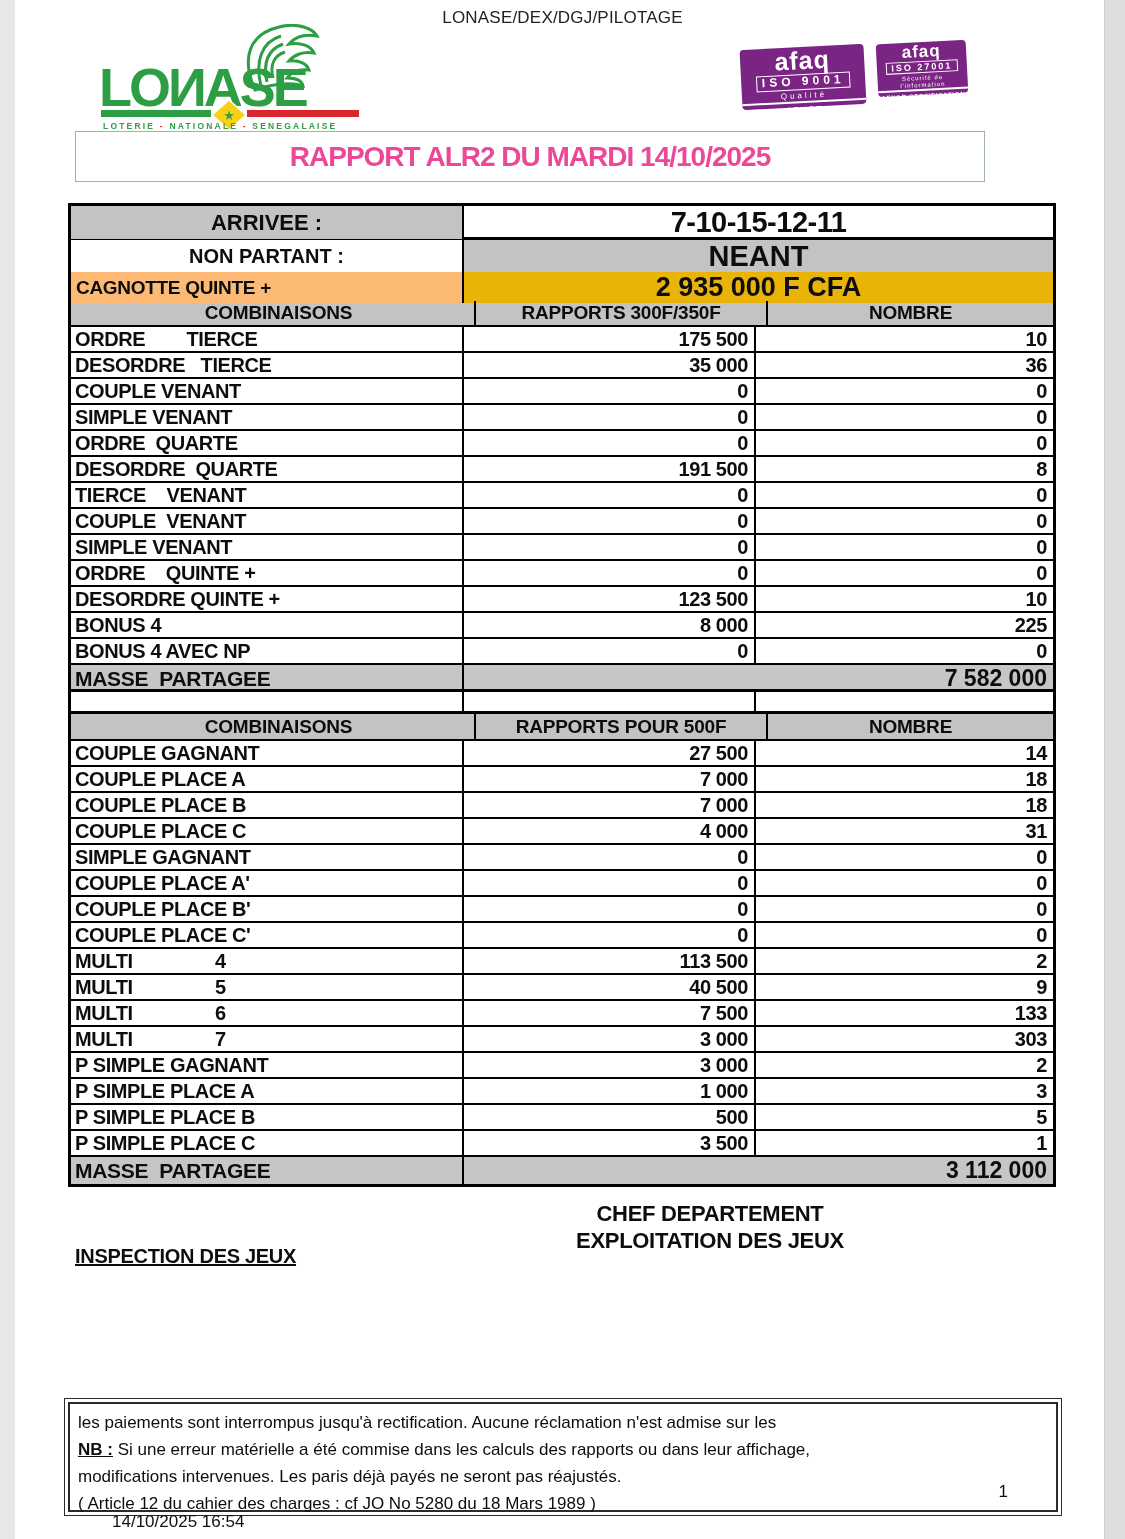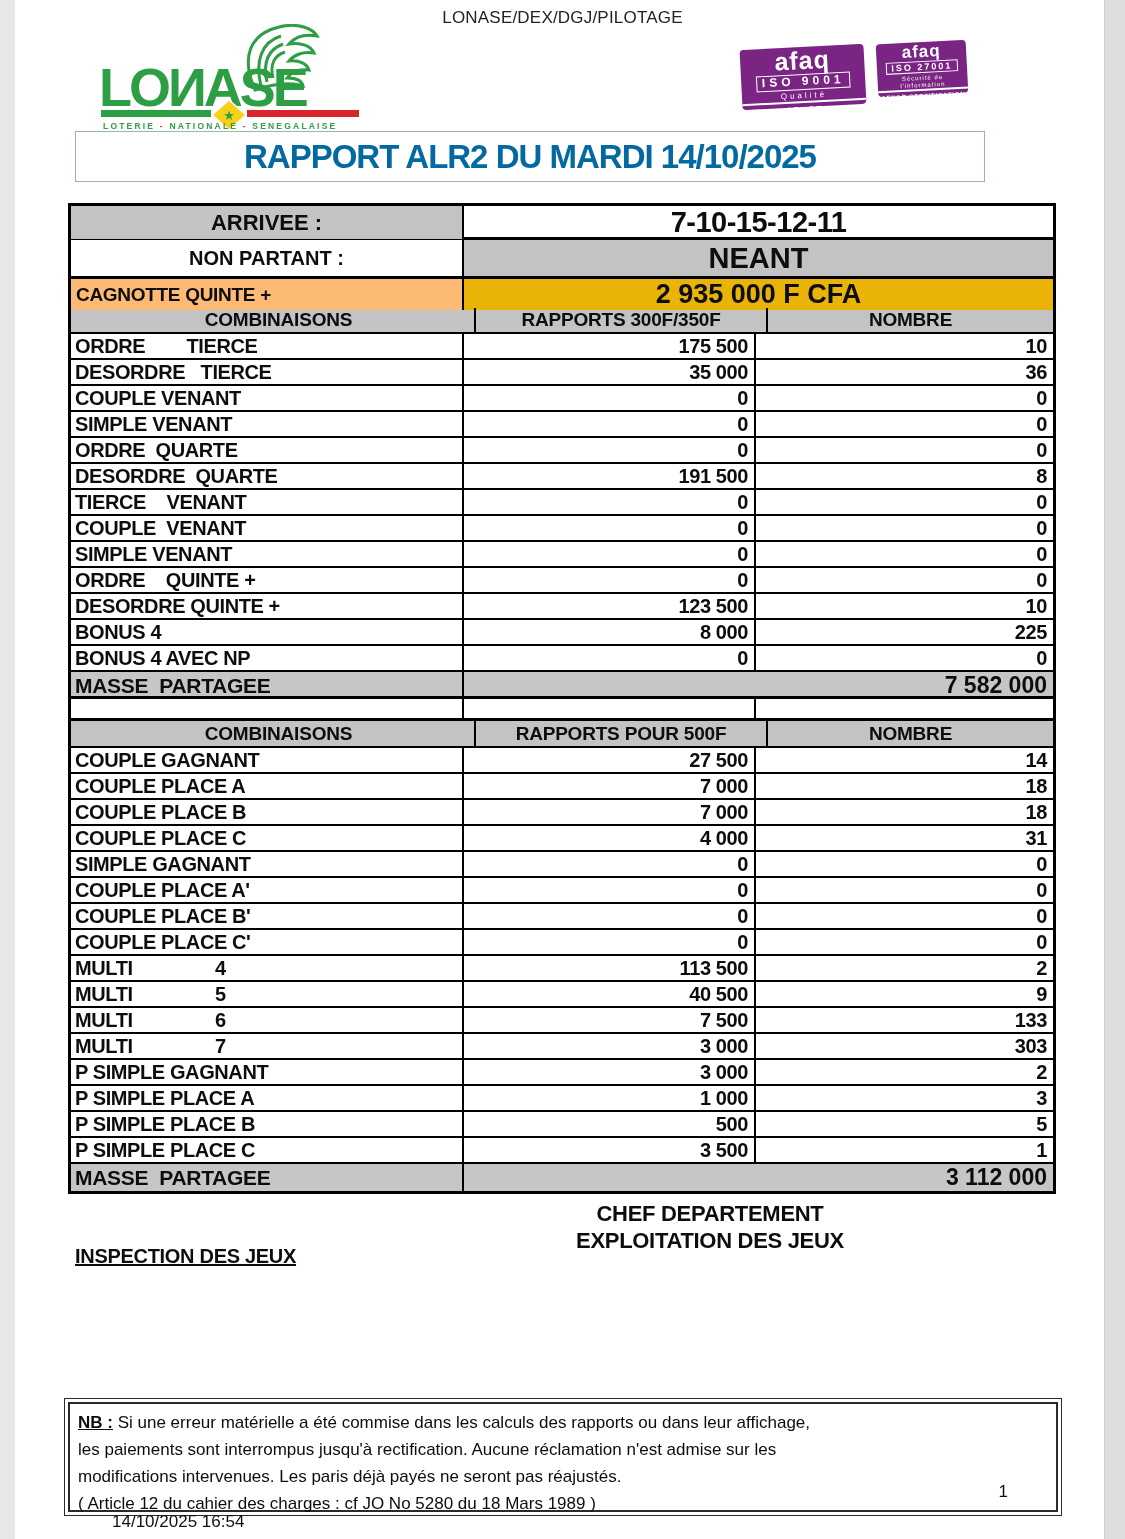--- a/index.html
+++ b/index.html
@@ -28,31 +28,31 @@
   .badge-sub { text-align:center; line-height:1.1; }
   .badge-1 .badge-sub { font-size:8px; letter-spacing:3px; margin-top:2px; }
   .badge-2 .badge-sub { font-size:6px; letter-spacing:1px; margin-top:2px; width:70px; }
   .badge-foot { border-top:2px solid #fff; width:100%; text-align:center; font-weight:bold; margin-top:auto; }
   .badge-1 .badge-foot { font-size:9px; letter-spacing:1.2px; padding:2px 0 3px; }
   .badge-2 .badge-foot { font-size:6px; letter-spacing:0.8px; padding:2px 0 3px; }
 
   
   .title-box { position:absolute; left:75px; top:131px; width:910px; height:51px; border:1px solid #9fb0ba;
                display:flex; align-items:center; justify-content:center; }
-  .title-box span { font-size:33px; font-weight:bold; letter-spacing:-1px; color:#0369a1; }
+  .title-box span { font-size:28px; font-weight:bold; letter-spacing:-1px; color:#ec4899; }
 
   
   .tbl { position:absolute; left:68px; top:203px; width:988px; border:3px solid #000; background:#fff; }
   .cellL { border-right:2px solid #000; }
   .grid2 { display:grid; grid-template-columns:393px 1fr; }
   .grid3 { display:grid; grid-template-columns:393px 292px 1fr;padding-left:12px; }
   .row-arrivee { height:34px; border-bottom:3px solid #000; }
   .row-arrivee .lbl { background:#c3c3c3; font-weight:bold; font-size:22px; display:flex; align-items:center; justify-content:center; }
   .row-arrivee .val { font-weight:bold; font-size:29px; display:flex; align-items:center; justify-content:center; letter-spacing:-0.5px; }
-  .row-nonpartant { height:39px; border-bottom:3px solid #000; }
+  .row-nonpartant { height:32px; border-bottom:3px solid #000; }
   .row-nonpartant .lbl { background:#fff; font-weight:bold; font-size:20px; display:flex; align-items:center; justify-content:center; }
   .row-nonpartant .val { background:#c3c3c3; font-weight:bold; font-size:29px; display:flex; align-items:center; justify-content:center; }
   .row-cagnotte { height:29px; border-bottom:3px solid #000; }
   .row-cagnotte .lbl { background:#fdba74; font-weight:bold; font-size:19px; display:flex; align-items:center; padding-left:5px; letter-spacing:-0.3px; }
   .row-cagnotte .val { background:#eab308; font-weight:bold; font-size:27px; display:flex; align-items:center; justify-content:center; }
   .thead { background:#c3c3c3; border-bottom:2px solid #000; }
   .thead > div { font-weight:bold; font-size:19px; display:flex; align-items:center; justify-content:center; letter-spacing:-0.2px; }
   .thead1 { height:26px; } .thead2 { height:27px; }
   .t-row { display:grid; grid-template-columns:393px 292px 1fr; height:26px; border-bottom:2px solid #000; }
   .t-row:last-child { border-bottom:2px solid #000; }
@@ -310,25 +310,25 @@
     </div>
   </div>
 
   <div class="chef">
     <div>CHEF DEPARTEMENT</div>
     <div>EXPLOITATION DES JEUX</div>
   </div>
   <div class="inspection">INSPECTION DES JEUX</div>
 
   <div class="nb-box">
+    <div>les paiements sont interrompus jusqu'à rectification. Aucune réclamation n'est admise sur les</div>
     <div>
       <span class="nb-label">NB :</span>
       <span>Si une erreur matérielle a été commise dans les calculs des rapports ou dans leur affichage,</span>
     </div>
-    <div>les paiements sont interrompus jusqu'à rectification. Aucune réclamation n'est admise sur les</div>
     <div>modifications intervenues. Les paris déjà payés ne seront pas réajustés.</div>
     <div class="nb-line4-wrap">
       <span>( Article 12 du cahier des charges : cf JO No 5280 du 18 Mars 1989 )</span>
       <span class="nb-stamp">14/10/2025 16:54</span>
     </div>
     <div class="page-num">1</div>
   </div>
 </div>
 
 </body></html>

